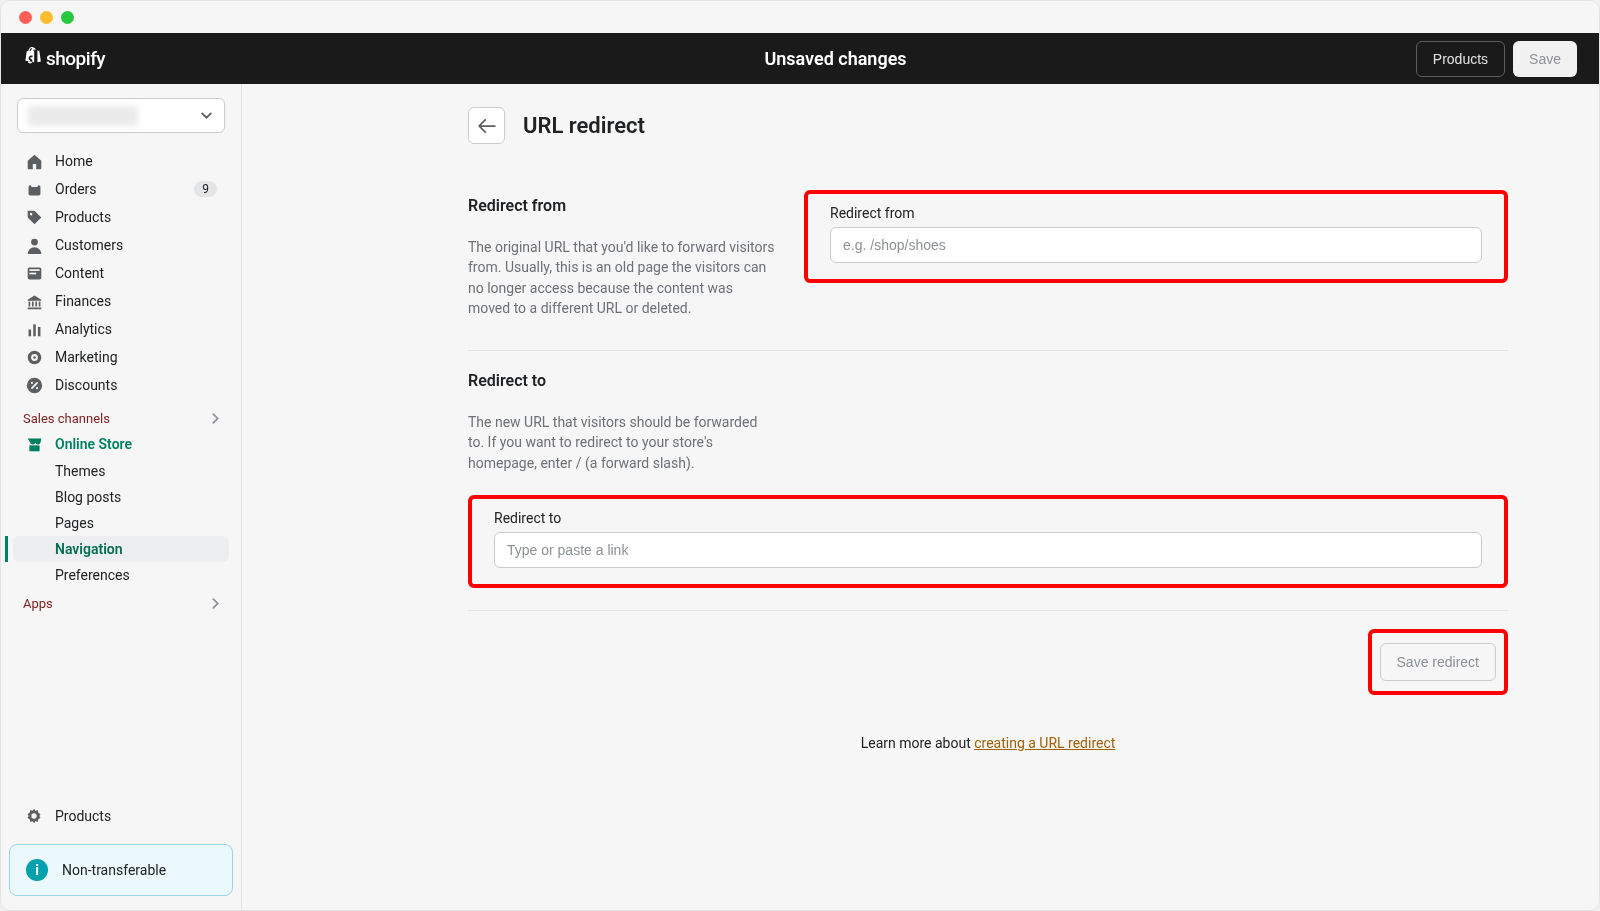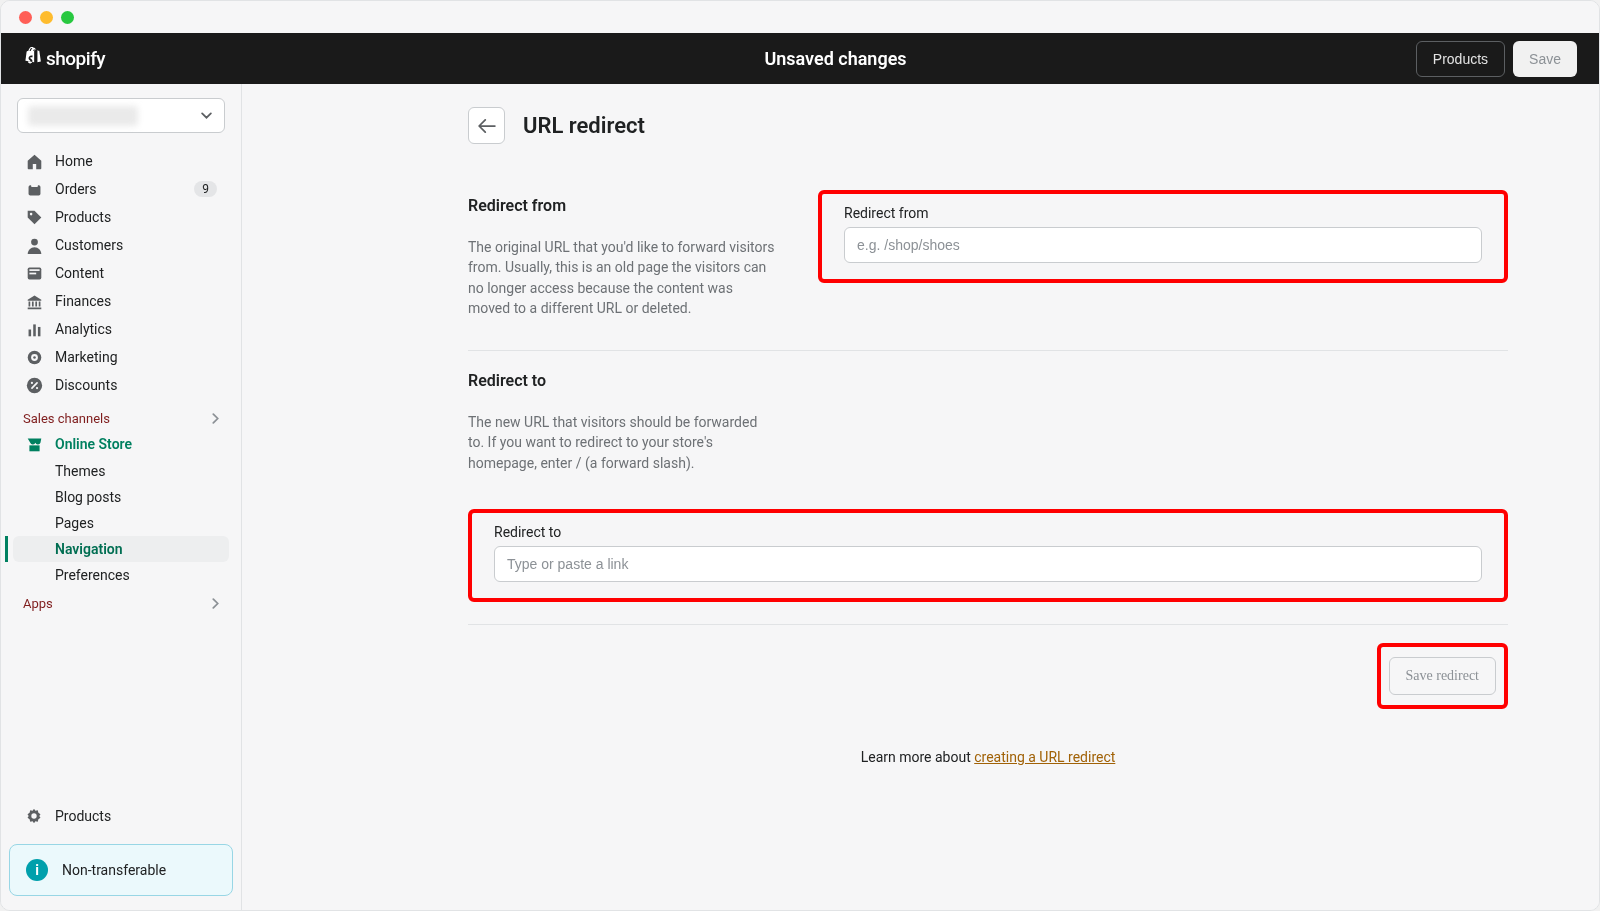--- a/index.html
+++ b/index.html
@@ -75,21 +75,20 @@
     .btn-save-disabled {
       background: #f1f1f1;
       color: #8c9196;
     }
     .btn-save-redirect {
       background: #f6f6f7;
       color: #8c9196;
       border: 1px solid #c9cccf;
       padding: 10px 16px;
       font-size: 14px;
-      font-family: Liberation Serif, serif;
     }
 
     .body-area {
       display: flex;
       height: calc(100% - 83px);
     }
 
     .sidebar {
       width: 241px;
       background: #f6f6f7;
@@ -218,21 +217,21 @@
       cursor: pointer;
     }
     .page-title {
       font-size: 22px;
       font-weight: 600;
     }
     .form-row {
       display: flex;
       padding: 20px 0 32px 0;
       border-bottom: 1px solid #e1e3e5;
-      gap: 42px;
+      gap: 28px;
     }
     .form-row:last-of-type { border-bottom: none; }
     .form-left { width: 308px; }
     .form-left h3 { font-size: 16px; font-weight: 600; margin-bottom: 22px; }
     .form-left p { font-size: 14px; color: #6d7175; line-height: 1.45; }
     .form-right { flex: 1; }
     .form-right label { display: block; font-size: 14px; margin-bottom: 6px; color: #202223; }
     .text-input {
       width: 100%;
       padding: 9px 12px;

